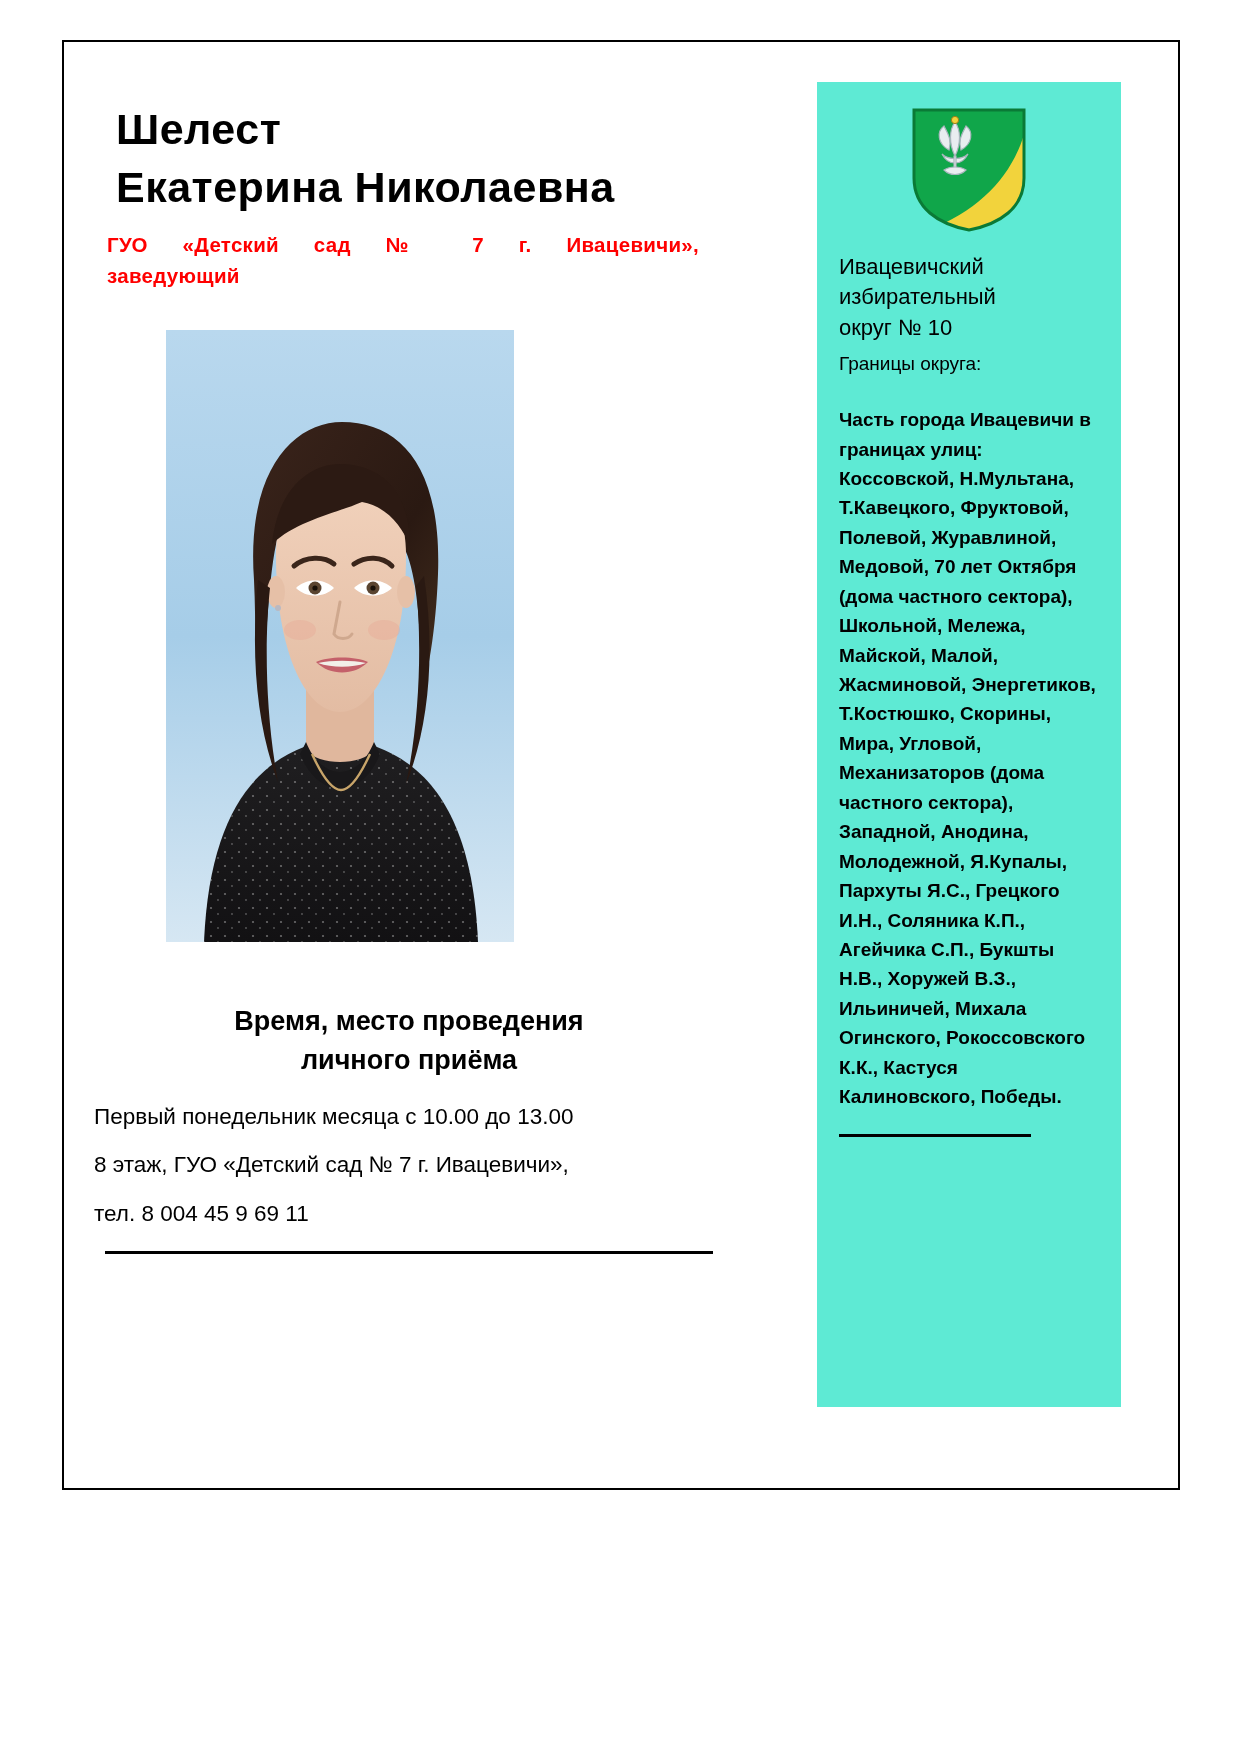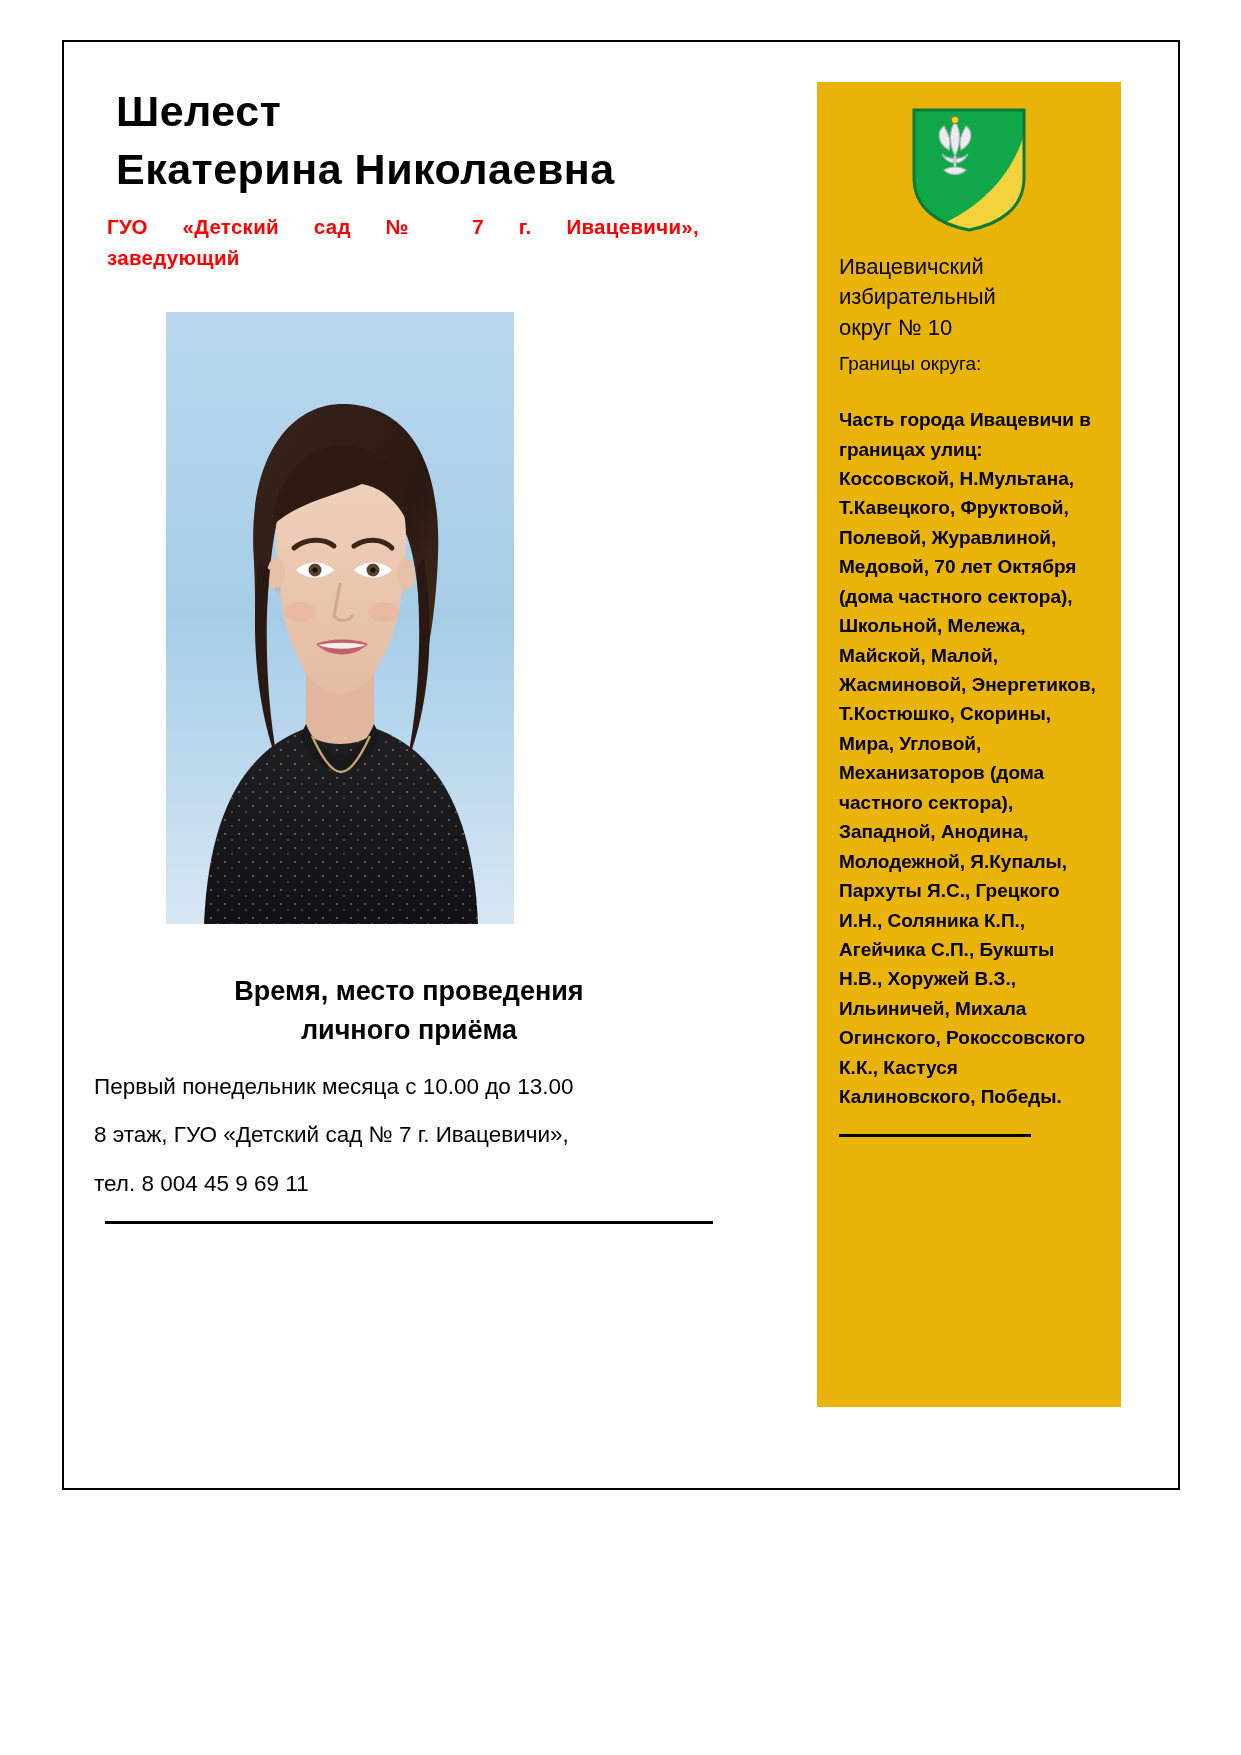--- a/index.html
+++ b/index.html
@@ -24,21 +24,21 @@
     height: 1450px;
     border: 2px solid #000000;
     background: #ffffff;
     box-sizing: border-box;
   }
 
   
   .left-col {
     position: absolute;
     left: 0;
-    top: 0;
+    top: 18px;
     width: 690px;
     height: 100%;
     box-sizing: border-box;
     padding: 40px 30px 0 30px;
   }
 
   .name-block {
     margin-left: 22px;
   }
   .name-line {
@@ -78,21 +78,21 @@
     width: 348px;
     height: 612px;
     position: relative;
     overflow: hidden;
     background: linear-gradient(180deg, #bcd9ee 0%, #a9cfe8 45%, #cfe4f2 100%);
   }
   .photo-svg { display:block; width:100%; height:100%; }
 
   
   .meeting-title {
-    margin-top: 48px;
+    margin-top: 60px;
     text-align: center;
     font-size: 27px;
     font-weight: bold;
     line-height: 1.45;
     color: #000;
     padding: 0 60px;
   }
   .meeting-lines {
     margin-top: 26px;
     text-align: left;
@@ -110,21 +110,21 @@
     background: #000000;
   }
 
   
   .right-col {
     position: absolute;
     left: 753px;
     top: 40px;
     width: 304px;
     height: 1325px;
-    background: #eab308;
+    background: #5eead4;
     box-sizing: border-box;
     padding: 0 22px;
     overflow: hidden;
   }
 
   .crest {
     margin: 22px auto 0 auto;
     width: 122px;
     height: 130px;
     display: block;

